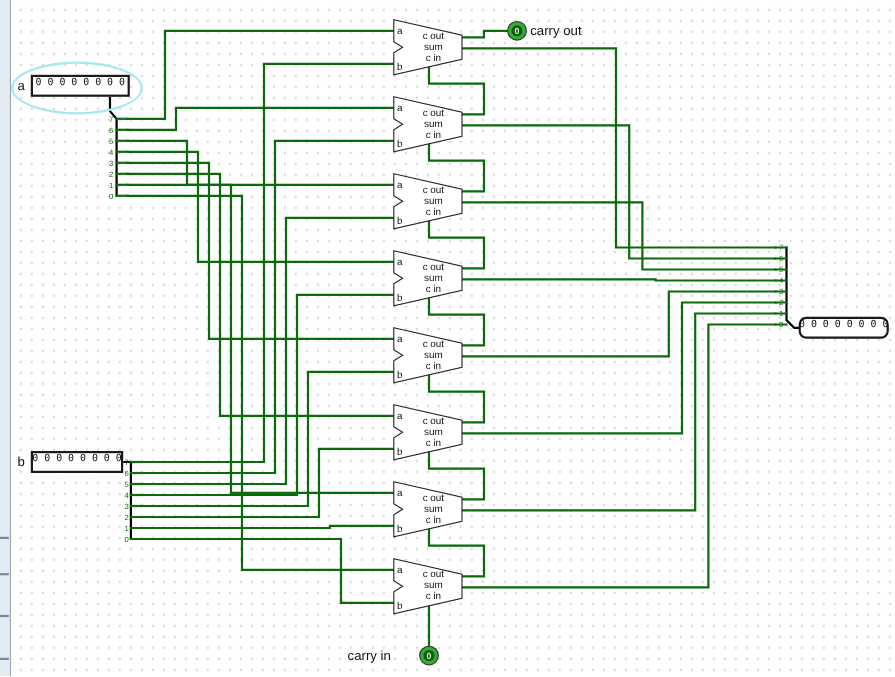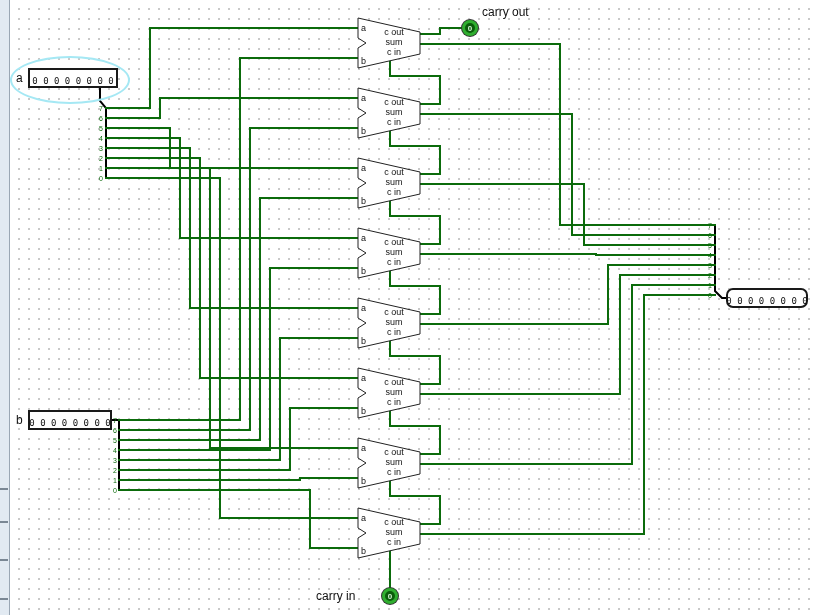--- a/index.html
+++ b/index.html
@@ -6,21 +6,21 @@
   .canvas{
     position:relative;width:814px;height:615px;overflow:hidden;
     background-color:#ffffff;
     background-image:radial-gradient(circle,#c9c9c9 0.8px,transparent 1.1px);
     background-size:10px 10px;background-position:4px 4px;
     font-family:"Liberation Sans",sans-serif;
   }
   svg.layer{position:absolute;left:0;top:0;}
   .pin-box{
     position:absolute;box-sizing:border-box;background:#fff;border:2px solid #1a1a1a;
-    display:flex;align-items:flex-end;justify-content:center;
+    display:flex;align-items:flex-start;justify-content:center;
     font-family:"DejaVu Sans Mono",monospace;font-size:9px;color:#111;white-space:pre;
   }
   .rounded{border-radius:7px;}
   .lbl{position:absolute;font-size:12px;color:#111;line-height:14px;}
   .halo{position:absolute;border:2px solid #a5e8f4;border-radius:50%;}
   .val-circle{
     position:absolute;box-sizing:border-box;width:16px;height:16px;border-radius:50%;
     background:#0a5c0a;border:3px solid #2fae2f;box-shadow:0 0 0 1px #333;
     color:#d7f5d7;font-weight:bold;font-size:8px;display:flex;align-items:center;justify-content:center;
     font-family:"Liberation Sans",sans-serif;
@@ -203,20 +203,20 @@
     <span>0 0 0 0 0 0 0 0</span>
   </div>
 
   <div class="pin-box rounded" style="left:726px;top:288px;width:82px;height:20px;">
     <span>0 0 0 0 0 0 0 0</span>
   </div>
 
   <div class="val-circle" style="left:462px;top:20px;">
     <span>0</span>
   </div>
-  <div class="lbl" style="left:482px;top:5px;">carry out</div>
+  <div class="lbl" style="left:482px;top:21px;">carry out</div>
 
   <div class="val-circle" style="left:382px;top:588px;">
     <span>0</span>
   </div>
   <div class="lbl" style="left:316px;top:589px;width:62px;">carry in</div>
 
 </div>
 
 </body></html>

